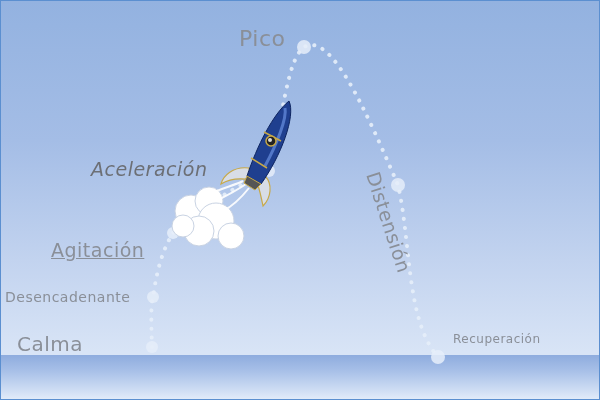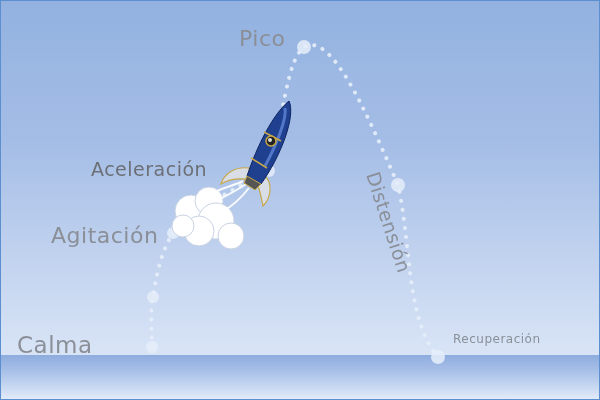--- a/index.html
+++ b/index.html
@@ -3,24 +3,24 @@
 <meta charset="utf-8">
 <style>
   html,body{margin:0;padding:0;}
   body{width:600px;height:400px;overflow:hidden;font-family:"DejaVu Sans","Liberation Sans",sans-serif;}
   .frame{position:relative;width:598px;height:398px;border:1px solid #5b8fd0;
     background:linear-gradient(to bottom,#93b2e0 0%,#a4bde6 35%,#c2d3ef 65%,#d8e4f6 88%);overflow:hidden;}
   .ground{position:absolute;left:0;top:354px;width:100%;height:46px;
     background:linear-gradient(to bottom,#8eacde 0%,#a8c0e8 35%,#cddcf3 75%,#e6eefa 100%);}
   svg.curve{position:absolute;left:0;top:0;}
   .label{position:absolute;color:#8a8f98;white-space:nowrap;letter-spacing:0.5px;}
-  .l-calma{left:16px;top:331px;font-size:23px;}
+  .l-calma{left:16px;top:331px;font-size:20px;}
   .l-desenc{left:4px;top:288px;font-size:14px;}
-  .l-agit{left:50px;top:222px;font-size:22px;}
-  .l-acel{left:90px;top:157px;font-size:19px;color:#6c6f75;}
+  .l-agit{left:50px;top:238px;font-size:19px;text-decoration:underline;}
+  .l-acel{left:90px;top:157px;font-size:19px;color:#6c6f75;font-style:italic;}
   .l-pico{left:238px;top:25px;font-size:22px;}
   .l-dist{left:382px;top:168px;font-size:19px;transform:rotate(72deg);transform-origin:left top;}
   .l-recup{left:452px;top:331px;font-size:12px;}
   .rocket{position:absolute;left:160px;top:95px;}
 </style>
 </head>
 <body>
 
 <div class="frame">
   <div class="ground"></div>
@@ -64,18 +64,19 @@
     <line x1="103" y1="36" x2="120" y2="45" stroke="#c8a948" stroke-width="1.5"></line>
     <line x1="90" y1="62" x2="106" y2="72" stroke="#c8a948" stroke-width="1.5"></line>
 
     <circle cx="110" cy="45" r="5" fill="#222" stroke="#c8a948" stroke-width="1.5"></circle>
     <circle cx="109" cy="44" r="2" fill="#ddd"></circle>
 
     <path d="M86,80 L100,88 L94,94 L83,87 Z" fill="#555" stroke="#c8a948" stroke-width="1"></path>
   </svg>
 
   <div class="label l-calma">Calma</div>
+  <div class="label l-desenc">Desencadenante</div>
   <div class="label l-agit">Agitación</div>
   <div class="label l-acel">Aceleración</div>
   <div class="label l-pico">Pico</div>
   <div class="label l-dist">Distensión</div>
   <div class="label l-recup">Recuperación</div>
 </div>
 
 </body></html>

